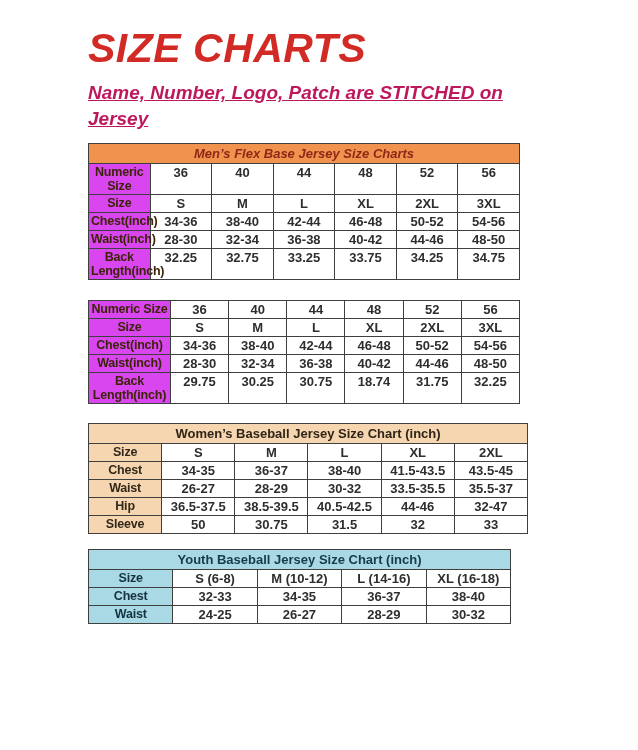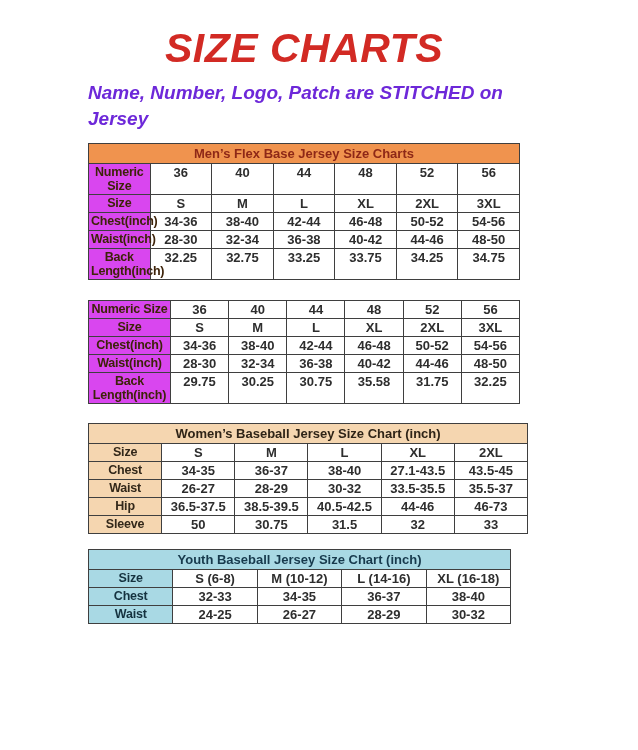--- a/index.html
+++ b/index.html
@@ -6,36 +6,37 @@
   html, body { width: 638px; background: #ffffff; }
   body {
     height: 750px;
     font-family: "Liberation Sans", sans-serif;
     overflow: hidden;
   }
   .page { padding: 26px 0 0 88px; }
 
   .title {
     width: 432px;
-    text-align: center;
+    text-align: left;
     color: #d22a24;
     font-size: 41px;
     font-weight: bold;
     font-style: italic;
     letter-spacing: 0.5px;
     line-height: 1.1;
   }
   .subtitle {
     max-width: 430px;
     margin-top: 9px;
-    color: #6d28d9;
+    color: #be185d;
     font-size: 19px;
     font-weight: bold;
     font-style: italic;
     line-height: 1.35;
+    text-decoration: underline;
   }
 
   #tables-container { margin-top: 12px; }
 
   table.chart {
     border-collapse: collapse;
     table-layout: fixed;
     margin-bottom: 20px;
   }
   table.chart td {
@@ -52,21 +53,21 @@
     padding: 2px;
     vertical-align: middle;
   }
   table.chart td.label {
     font-size: 12.5px;
     letter-spacing: -0.2px;
   }
 
   
   .theme-orange { width: 432px; }
-  .theme-orange .tbl-title { background: #f0934e; color: #8e2817; }
+  .theme-orange .tbl-title { background: #f0934e; color: #8e2817; font-style: italic; }
   .theme-orange td.label  { background: #d946ef; width: 82px; color: #3d2309; }
 
   
   .theme-peach { width: 440px; }
   .theme-peach .tbl-title { background: #f5d6b0; color: #2f2417; padding: 4px 2px; }
   .theme-peach td { padding: 4px 2px; }
   .theme-peach td.label { background: #f5d6b0; width: 78px; color: #33281a; }
 
   
   .theme-blue { width: 423px; }
@@ -173,21 +174,21 @@
             <td class="val">36-38</td>
             <td class="val">40-42</td>
             <td class="val">44-46</td>
             <td class="val">48-50</td>
           </tr>
           <tr>
             <td class="label">Back Length(inch)</td>
             <td class="val">29.75</td>
             <td class="val">30.25</td>
             <td class="val">30.75</td>
-            <td class="val">35.58</td>
+            <td class="val">18.74</td>
             <td class="val">31.75</td>
             <td class="val">32.25</td>
           </tr>
         </tbody>
       </table>
       <table class="chart theme-peach">
         <tbody>
           <tr>
             <td colspan="6" class="tbl-title">Women’s Baseball Jersey Size Chart (inch)</td>
           </tr>
@@ -197,38 +198,38 @@
             <td class="val">M</td>
             <td class="val">L</td>
             <td class="val">XL</td>
             <td class="val">2XL</td>
           </tr>
           <tr>
             <td class="label">Chest</td>
             <td class="val">34-35</td>
             <td class="val">36-37</td>
             <td class="val">38-40</td>
-            <td class="val">27.1-43.5</td>
+            <td class="val">41.5-43.5</td>
             <td class="val">43.5-45</td>
           </tr>
           <tr>
             <td class="label">Waist</td>
             <td class="val">26-27</td>
             <td class="val">28-29</td>
             <td class="val">30-32</td>
             <td class="val">33.5-35.5</td>
             <td class="val">35.5-37</td>
           </tr>
           <tr>
             <td class="label">Hip</td>
             <td class="val">36.5-37.5</td>
             <td class="val">38.5-39.5</td>
             <td class="val">40.5-42.5</td>
             <td class="val">44-46</td>
-            <td class="val">46-73</td>
+            <td class="val">32-47</td>
           </tr>
           <tr>
             <td class="label">Sleeve</td>
             <td class="val">50</td>
             <td class="val">30.75</td>
             <td class="val">31.5</td>
             <td class="val">32</td>
             <td class="val">33</td>
           </tr>
         </tbody>

